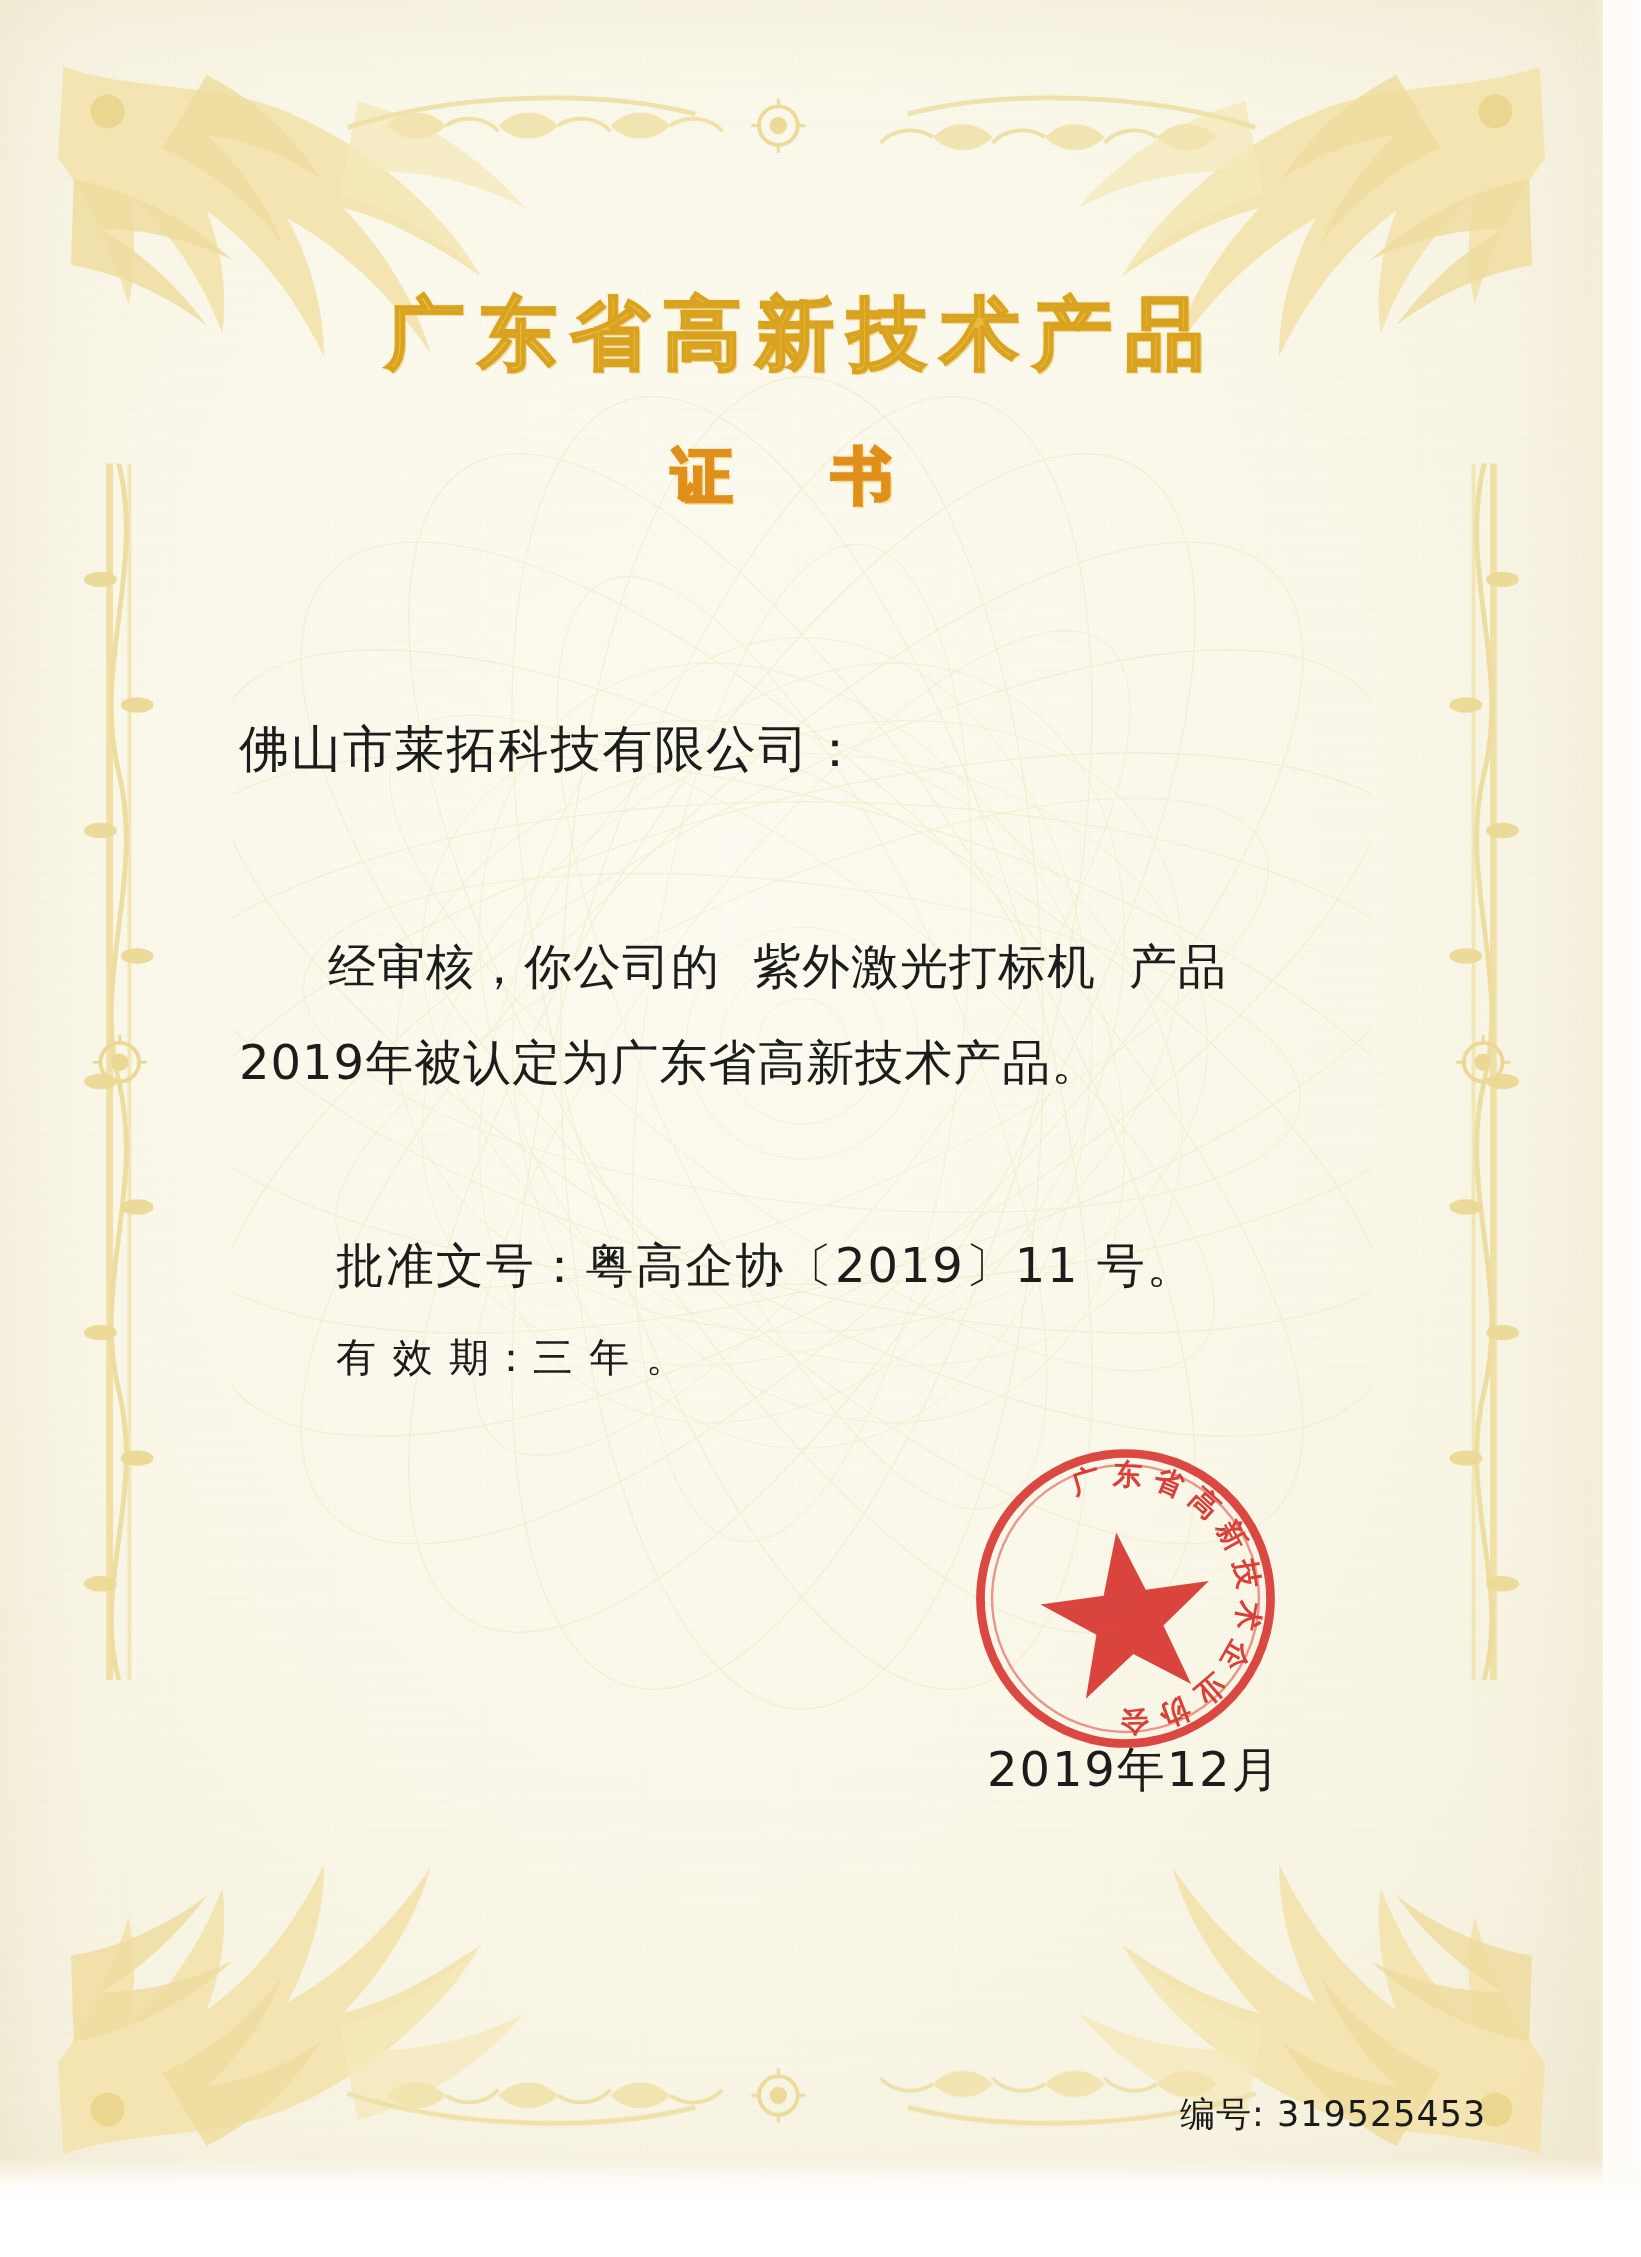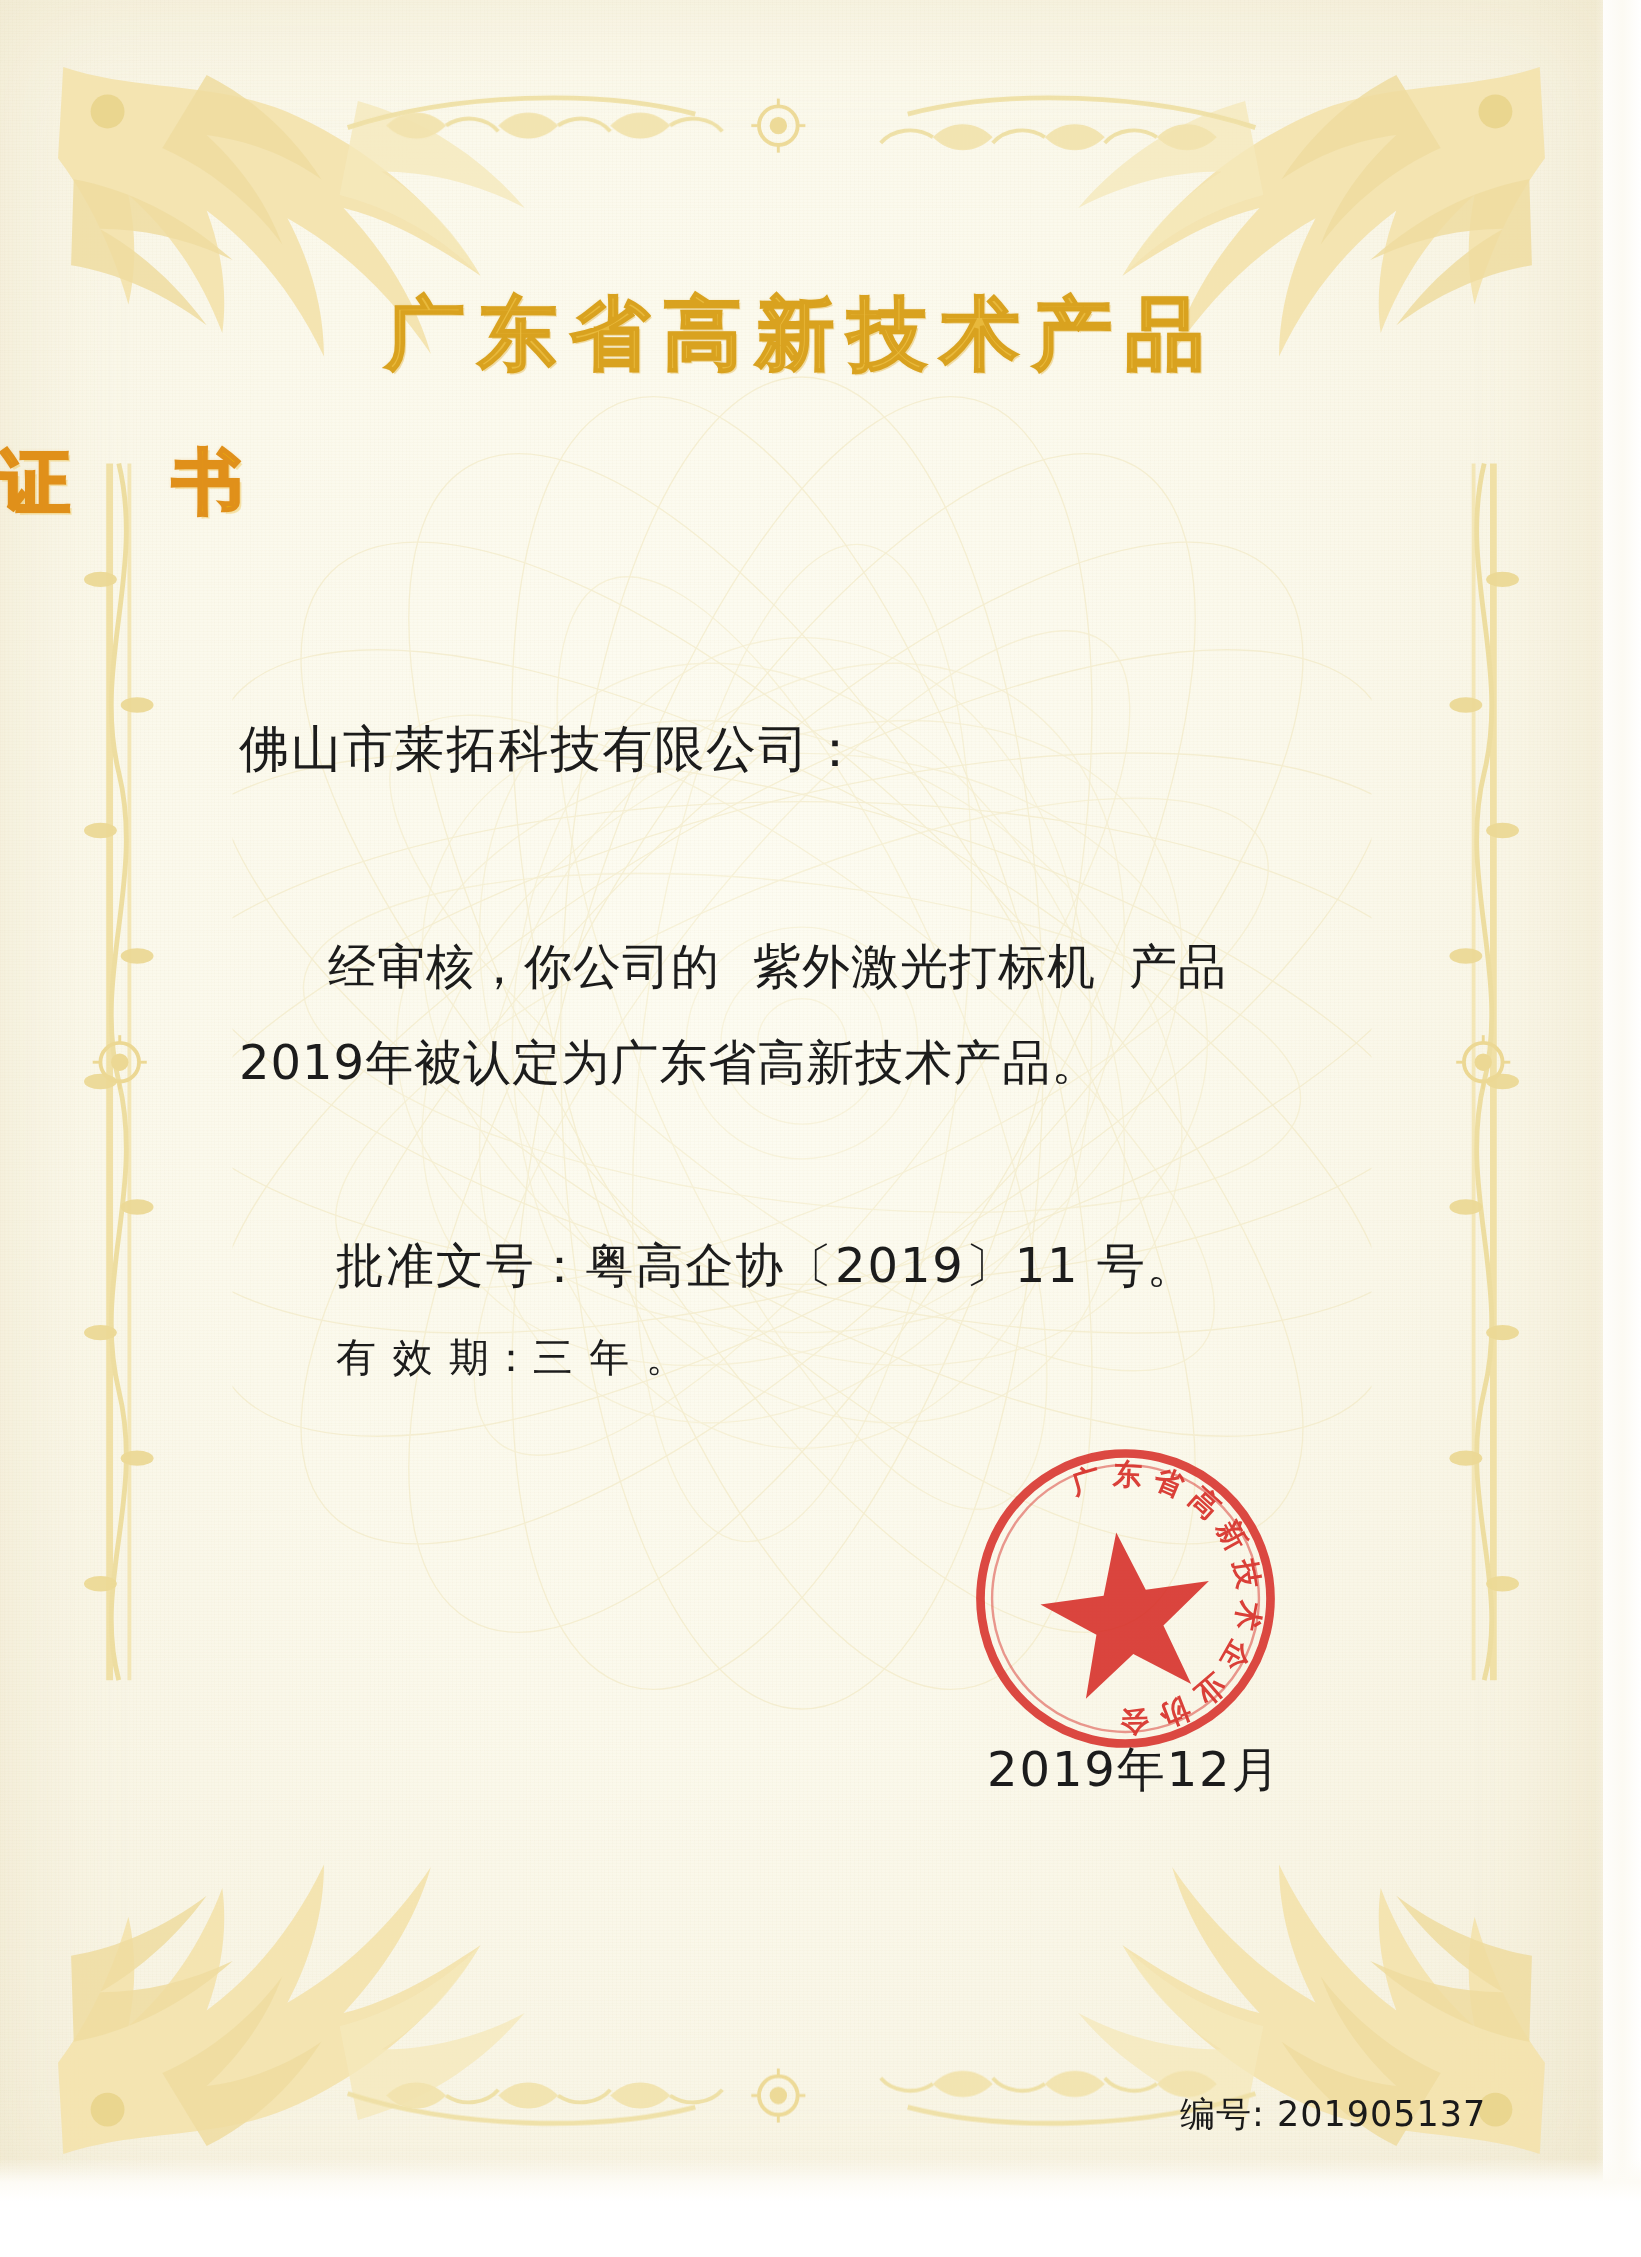--- a/index.html
+++ b/index.html
@@ -94,21 +94,22 @@
     font-weight: bold;
     color: #e8b93c;
     -webkit-text-stroke: 1.9px #d9a21f;
     text-shadow: 0 0 2.9px rgba(214,160,30,0.5), 1.9px 1.9px 0 rgba(230,190,90,0.45);
     white-space: nowrap;
   }
   #title-line2 {
     position: absolute;
     left: 0; right: 0;
     top: 436px;
-    font-size: 70px;
+    text-align: center;
+    font-size: 61px;
     letter-spacing: 39px;
     font-weight: bold;
     color: #f2c200;
     -webkit-text-stroke: 2.9px #e0901a;
     text-shadow: 0 0 3.9px rgba(220,140,20,0.55), 2.9px 2.9px 0 rgba(240,200,80,0.4);
     white-space: nowrap;
   }
 
   #recipient {
     position: absolute;
@@ -379,21 +380,21 @@
         <text font-size="30" fill="#d5251f" font-weight="bold" font-family="DejaVu Sans, sans-serif" letter-spacing="10" opacity="0.95">
           <textPath href="#seal-text-path" startOffset="20%">广东省高新技术企业协会</textPath>
         </text>
       </g>
     </svg>
 
     <div id="issue-date" class="cn">2019年12月</div>
 
     <div id="serial-number" class="cn">
       <span>编号:</span>
-      <span>201905137</span>
+      <span>319525453</span>
     </div>
 
   </div>
 
   <div id="scan-edge-right"></div>
   <div id="scan-edge-bottom"></div>
 </div>
 
 
 </body></html>

